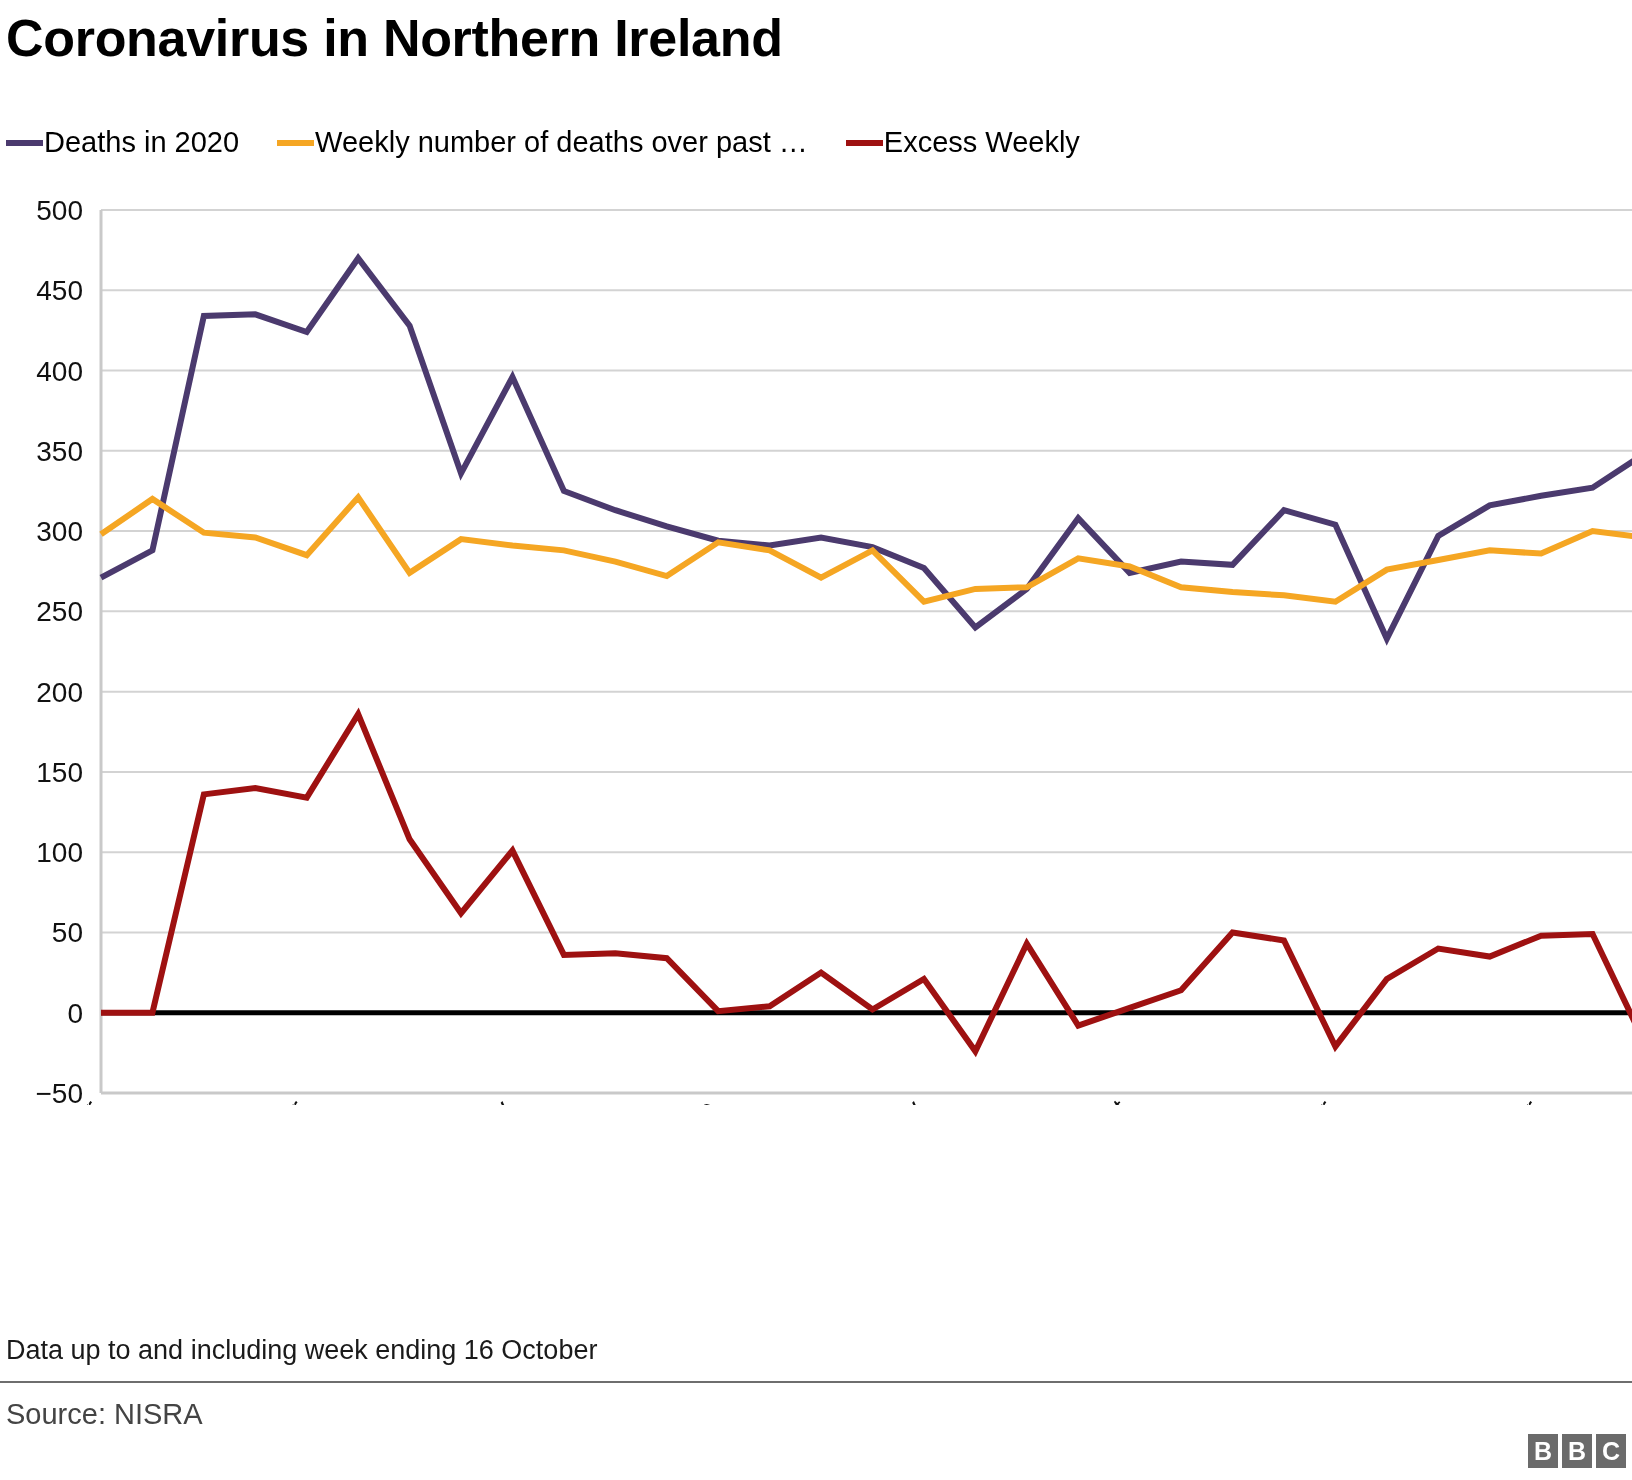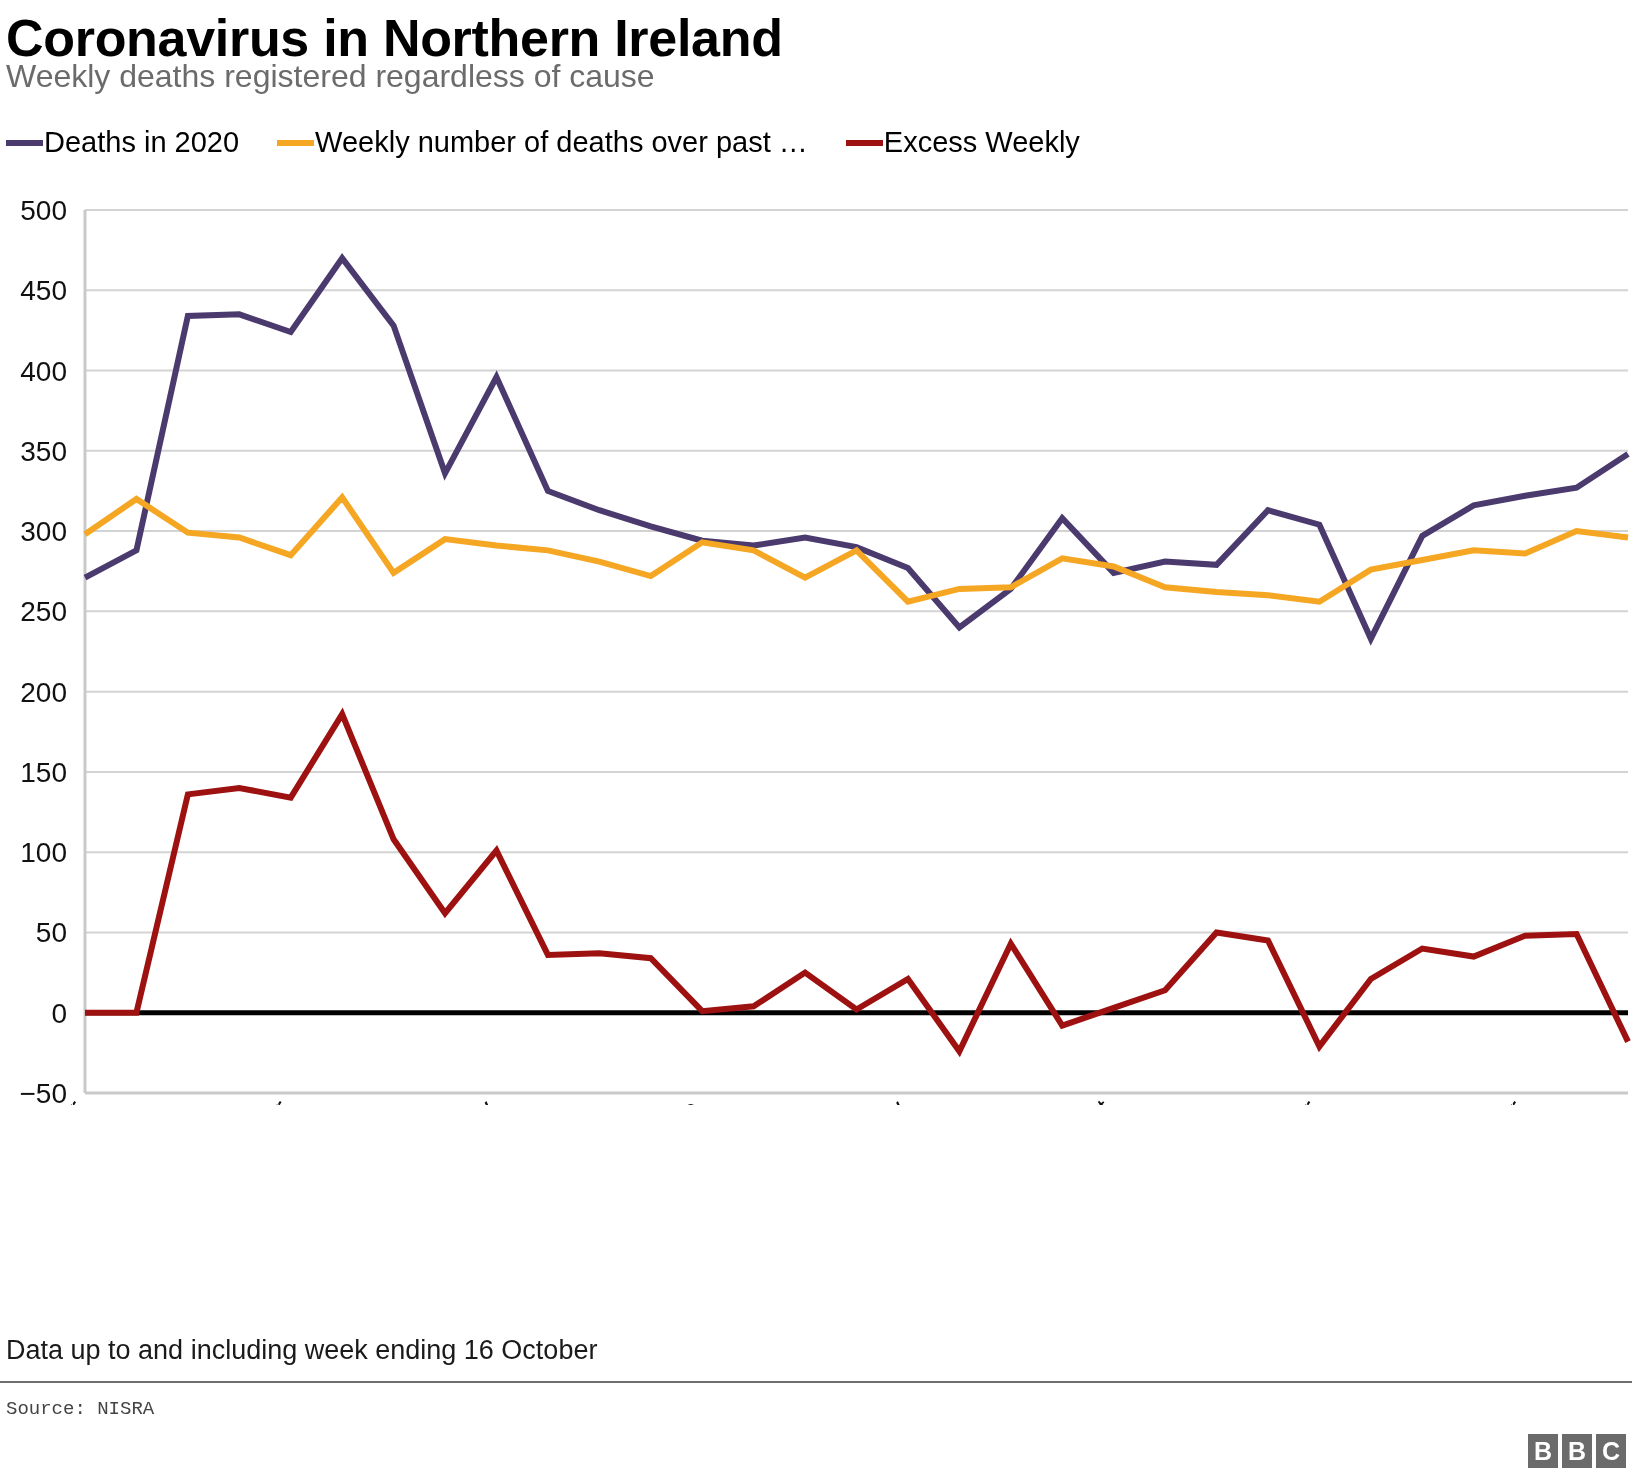--- a/index.html
+++ b/index.html
@@ -27,54 +27,53 @@
 
   .legend {
     position:absolute; left:6px; top:126px;
     display:flex; align-items:center; gap:38px;
     white-space:nowrap;
   }
   .legend-item { display:flex; align-items:center; gap:1px; }
   .legend-swatch { display:block; width:37px; height:6px; border-radius:0; }
   .legend-label { font-size:29px; color:#000; }
 
-  .chartwrap { position:absolute; left:0; top:185px; width:1632px; height:920px; }
+  .chartwrap { position:absolute; left:0; top:185px; width:1632px; height:920px;padding-left:16px; }
   svg.chart { display:block; }
 
   .ytick { font-size:28px; fill:#111; text-anchor:end; font-family:"Liberation Sans", sans-serif; }
   .xtick { font-size:27px; fill:#111; font-family:"Liberation Sans", sans-serif; }
 
   .footnote {
     position:absolute; left:6px; top:1335px;
     font-size:27px; color:#1a1a1a; white-space:nowrap;
   }
   .rule {
     position:absolute; left:0; top:1381px; width:1632px; height:2px; background:#6e6e6e;
   }
   .source {
     position:absolute; left:6px; top:1398px;
-    font-size:19px; color:#444; white-space:nowrap;font-family:Liberation Mono, monospace;
+    font-size:29px; color:#444; white-space:nowrap;
   }
   .bbc-logo {
     position:absolute; right:6px; top:1434px;
     display:flex; gap:4px;
   }
   .bbc-box {
     width:30px; height:34px; background:#6b6b6b; color:#fff;
     font-size:25px; font-weight:700; line-height:34px; text-align:center;
     font-family:"Liberation Sans", sans-serif;
   }
 </style>
 </head>
 <body>
 
 <div id="page">
 
   <div class="title">Coronavirus in Northern Ireland</div>
-  <div class="subtitle">Weekly deaths registered regardless of cause</div>
 
   <div class="legend" id="legend">
       <div class="legend-item">
         <span class="legend-swatch" style="background: rgb(75, 58, 110);"></span>
         <span class="legend-label">Deaths in 2020</span>
       </div>
       <div class="legend-item">
         <span class="legend-swatch" style="background: rgb(245, 166, 35);"></span>
         <span class="legend-label">Weekly number of deaths over past …</span>
       </div>

